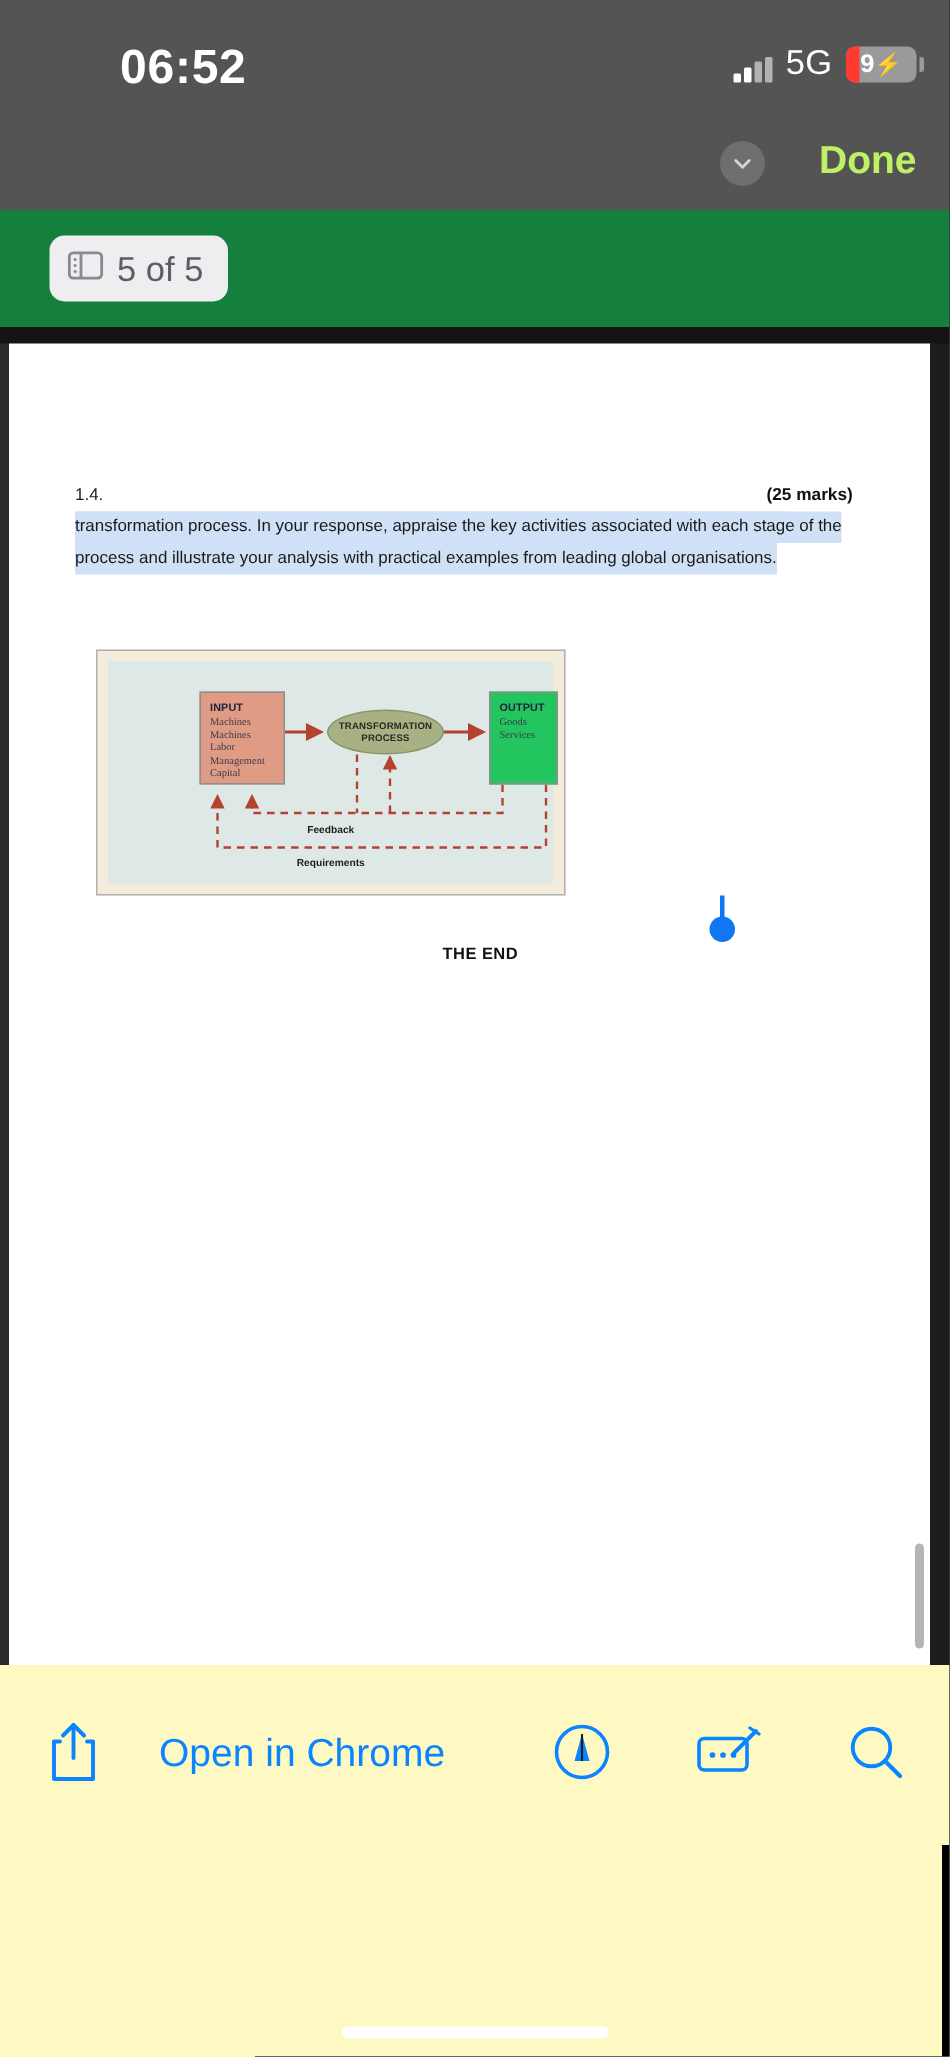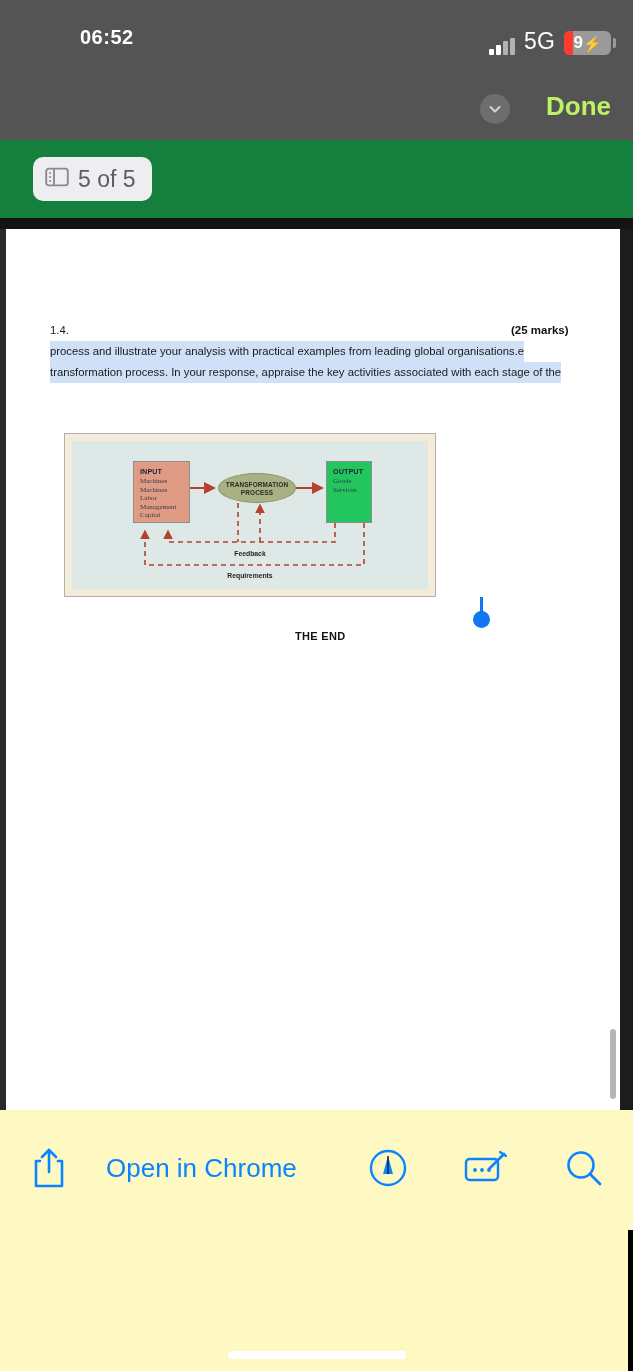--- a/index.html
+++ b/index.html
@@ -16,21 +16,21 @@
   }
 
   
   .statusbar {
     position: absolute; top: 0; left: 0;
     width: 633px; height: 78px;
     background: #545454;
   }
   .status-time {
     position: absolute; left: 80px; top: 26px;
-    color: #ffffff; font-size: 20px; font-weight: 600;
+    color: #ffffff; font-size: 32px; font-weight: 600;
     letter-spacing: 0.5px;
   }
   .status-right {
     position: absolute; right: 22px; top: 28px;
     display: flex; align-items: flex-end; gap: 9px;
   }
   .signal {
     display: flex; align-items: flex-end; gap: 2.5px; height: 17px;
   }
   .signal i { display:block; width: 4.5px; background: #ffffff; border-radius: 1px; }
@@ -150,21 +150,21 @@
   .handle-start { left: 64px; top: 306px; }
   .handle-start .knob { left: 0; top: 0; }
   .handle-start .stem { left: 7px; top: 14px; height: 18px; }
   .handle-end { left: 467px; top: 368px; }
   .handle-end .stem { left: 7px; top: 0; height: 18px; }
   .handle-end .knob { left: 0; top: 14px; }
 
   
   .diagram {
     position: absolute; left: 58px; top: 204px;
-    width: 372px; height: 164px;
+    width: 313px; height: 164px;
     background: #f4ecda;
     border: 1.5px solid #b0b0ae;
     padding: 7px;
   }
   .diagram-inner {
     position: relative; width: 100%; height: 100%;
     background: #dee9e7;
   }
   .box {
     position: absolute; border: 1px solid #8e8e8e;
@@ -300,22 +300,22 @@
     </div>
   </div>
 
   <div class="gap-band"></div>
   <div class="page-shadow"></div>
 
   <div class="page">
 
     <div class="question">
       <div class="q-row"><span class="q-line q-num">1.4.</span><span class="q-line q-l1">Using the diagram provided as a reference, examine how value creation occurs throughout the</span></div>
+      <div class="q-row"><span class="q-line">transformation process. In your response, appraise the key activities associated with each stage of the</span></div>
       <div class="q-row"><span class="q-line">process and illustrate your analysis with practical examples from leading global organisations.</span></div>
-      <div class="q-row"><span class="q-line">transformation process. In your response, appraise the key activities associated with each stage of the</span></div>
     </div>
     <div class="marks">(25 marks)</div>
 
     <div class="sel-handle handle-start">
       <span class="knob"></span>
       <span class="stem"></span>
     </div>
     <div class="sel-handle handle-end">
       <span class="stem"></span>
       <span class="knob"></span>

